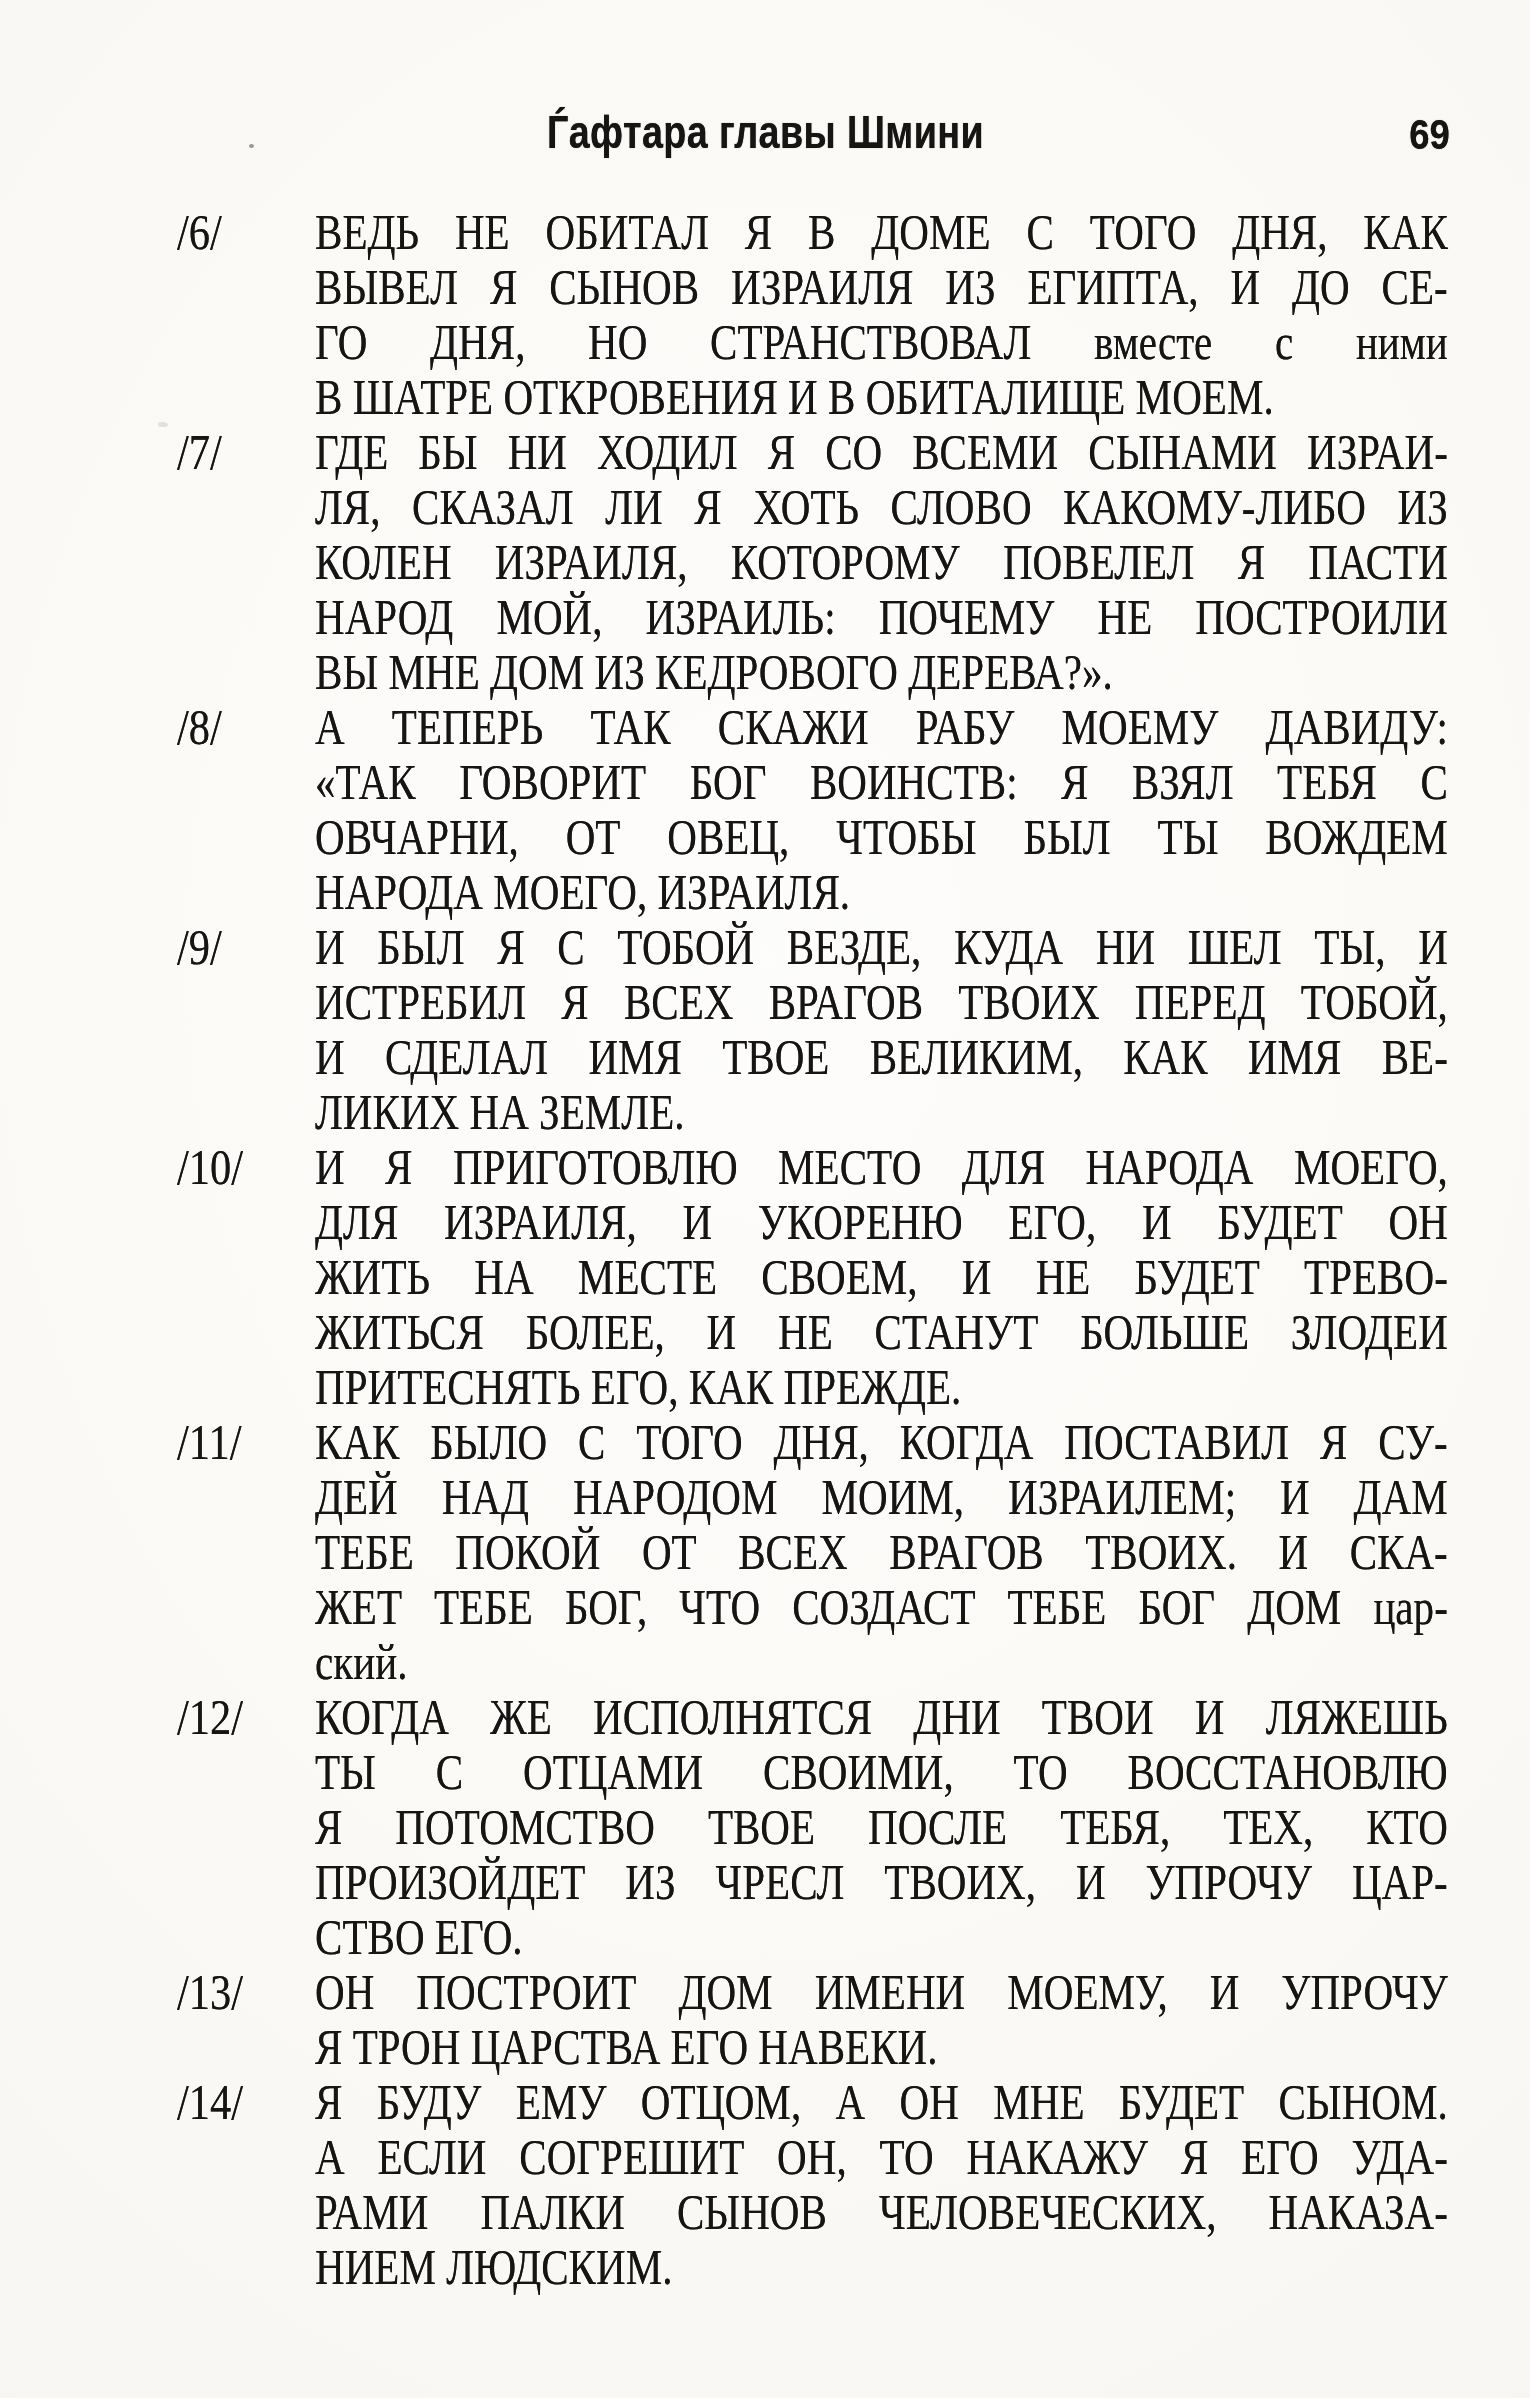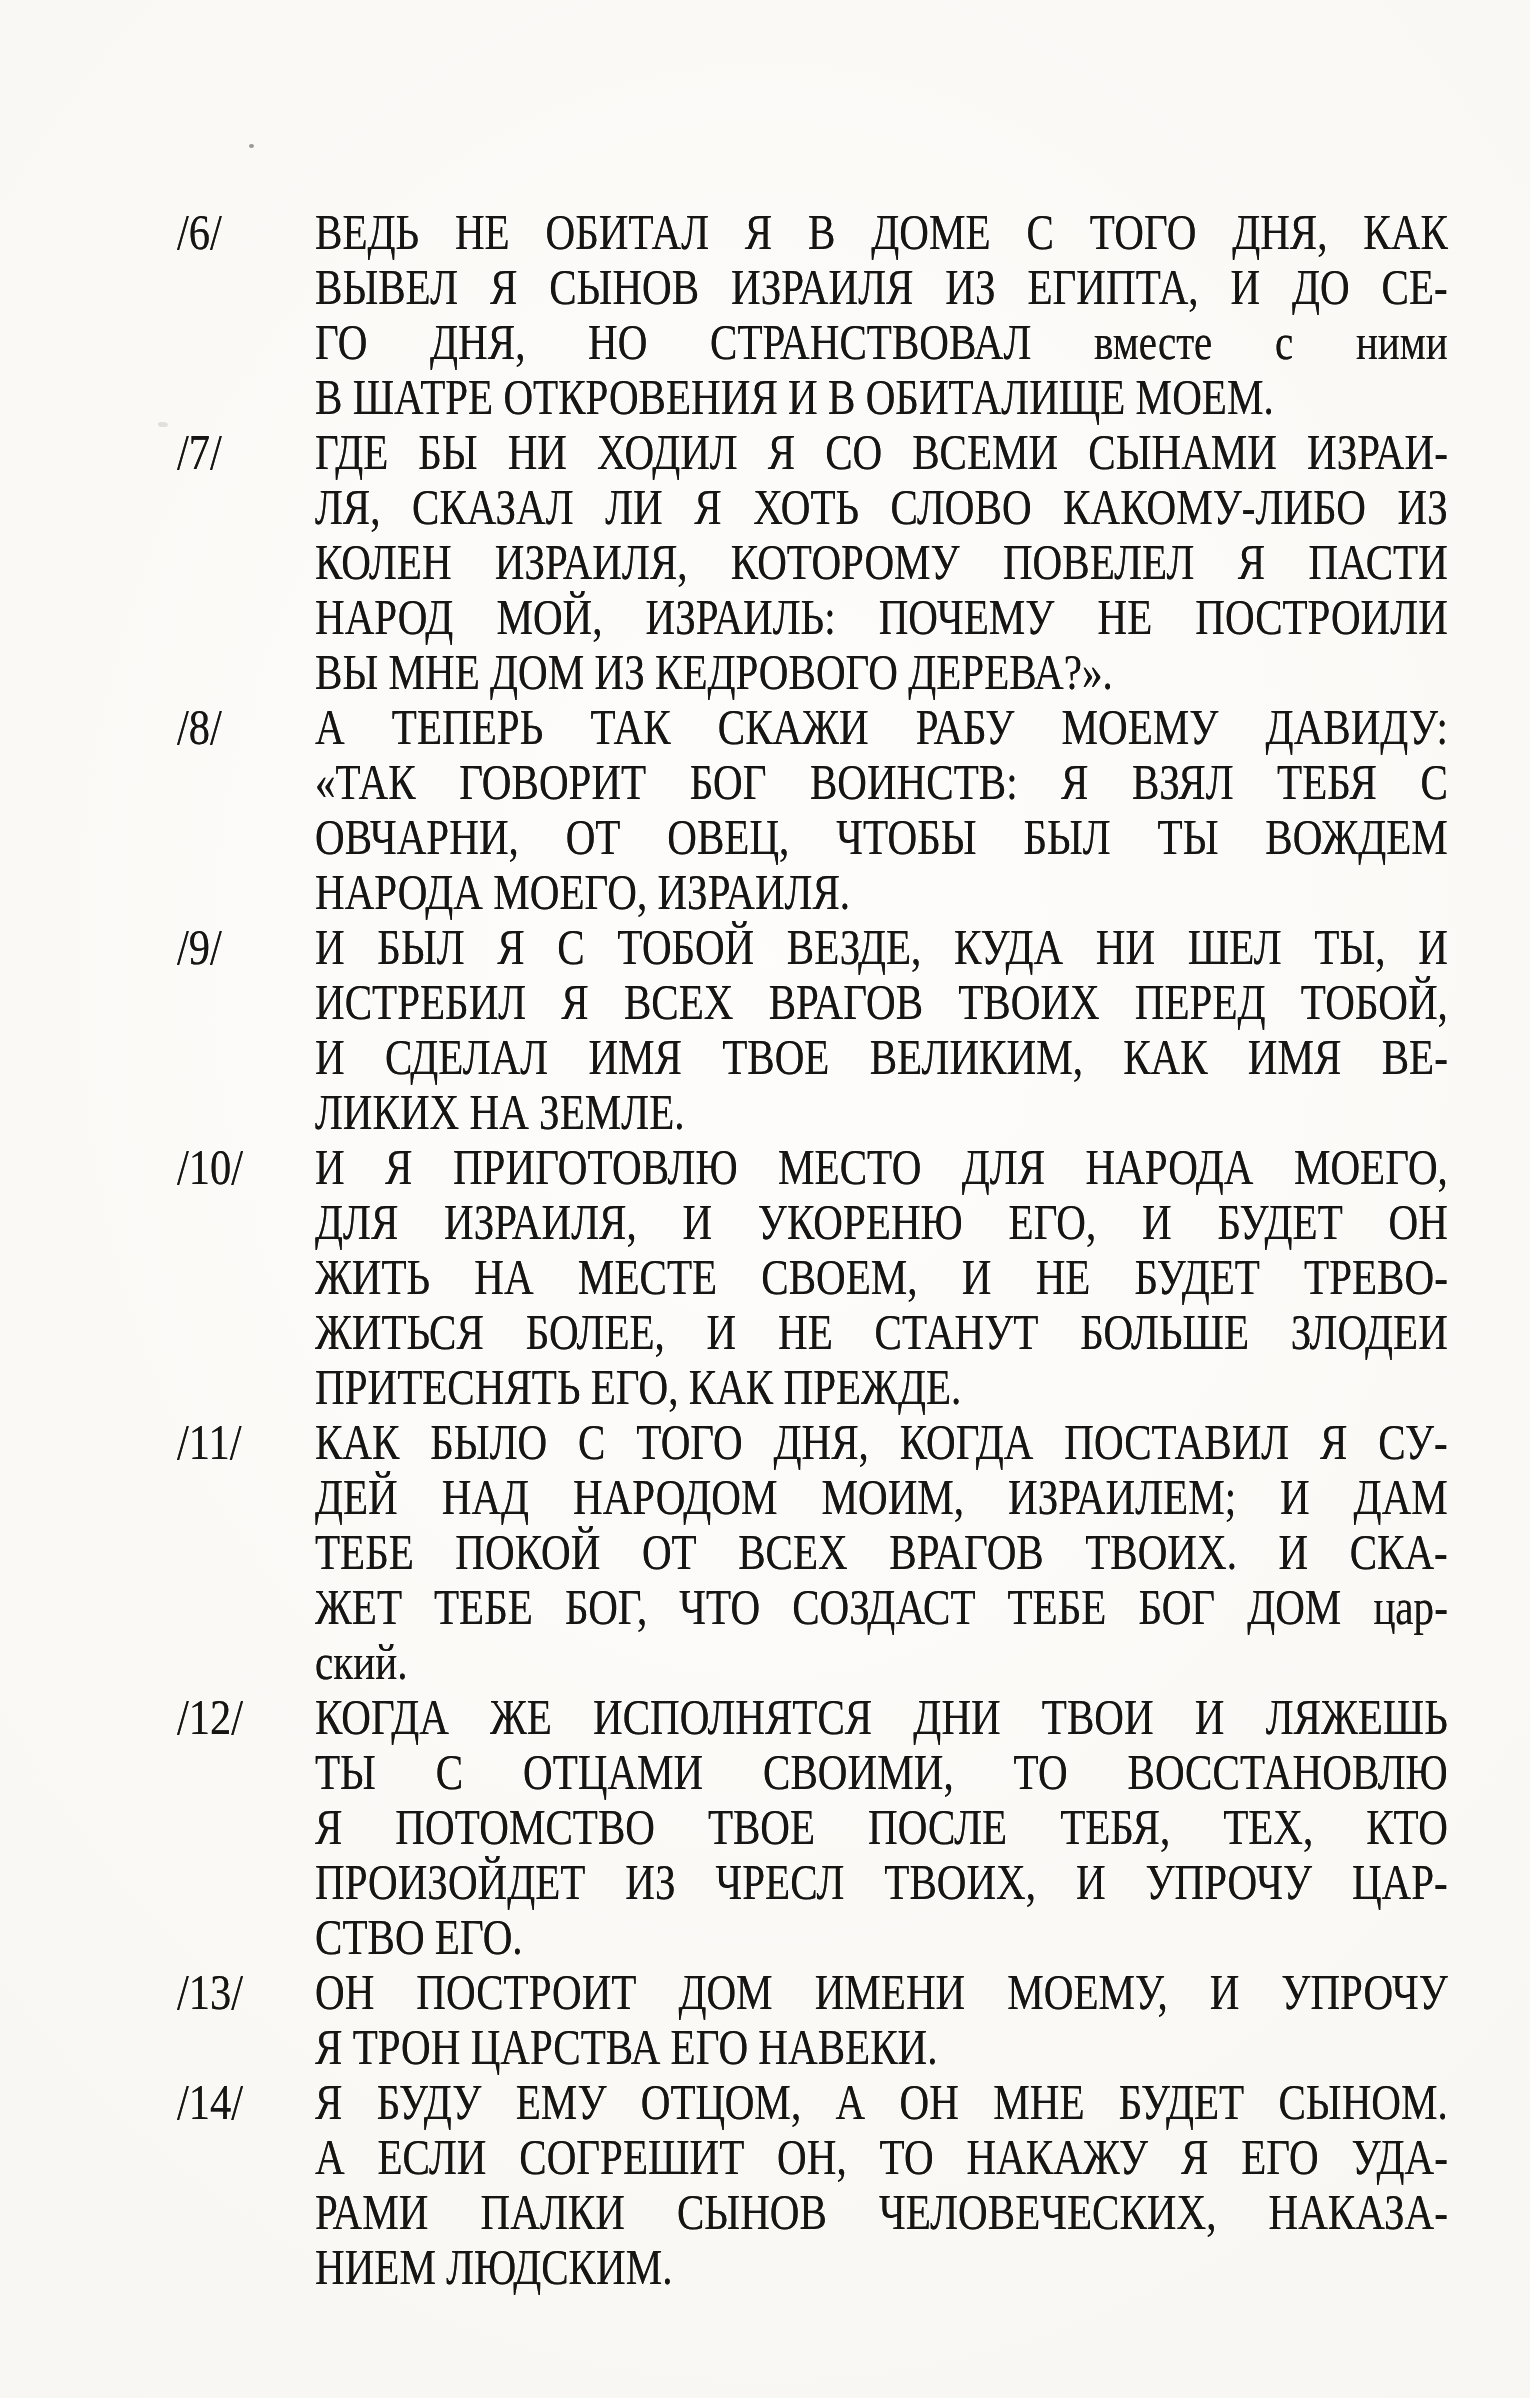--- a/index.html
+++ b/index.html
@@ -101,20 +101,24 @@
     border-radius: 50%;
   }
   .speck.s1 { left: 249px; top: 144px; width: 4.9px; height: 3.9px; }
   .speck.s2 { left: 158px; top: 422px; width: 9.9px; height: 4.9px; opacity: 0.25; border-radius: 40% 60% 50% 50%; }
 </style>
 </head>
 <body>
 
 <div class="page" style="color: rgb(22, 21, 20);">
 
+  <div class="page-header">
+    <div class="header-title">Ѓафтара главы Шмини</div>
+    <div class="page-number">69</div>
+  </div>
 
   <div class="content">
       <div class="verse">
         <div class="verse-num">/6/</div>
         <div class="verse-body">
           <div class="line"><span>ВЕДЬ</span><span>НЕ</span><span>ОБИТАЛ</span><span>Я</span><span>В</span><span>ДОМЕ</span><span>С</span><span>ТОГО</span><span>ДНЯ,</span><span>КАК</span></div>
           <div class="line"><span>ВЫВЕЛ</span><span>Я</span><span>СЫНОВ</span><span>ИЗРАИЛЯ</span><span>ИЗ</span><span>ЕГИПТА,</span><span>И</span><span>ДО</span><span>СЕ-</span></div>
           <div class="line"><span>ГО</span><span>ДНЯ,</span><span>НО</span><span>СТРАНСТВОВАЛ</span><span>вместе</span><span>с</span><span>ними</span></div>
           <div class="line final">В ШАТРЕ ОТКРОВЕНИЯ И В ОБИТАЛИЩЕ МОЕМ.</div>
         </div>

